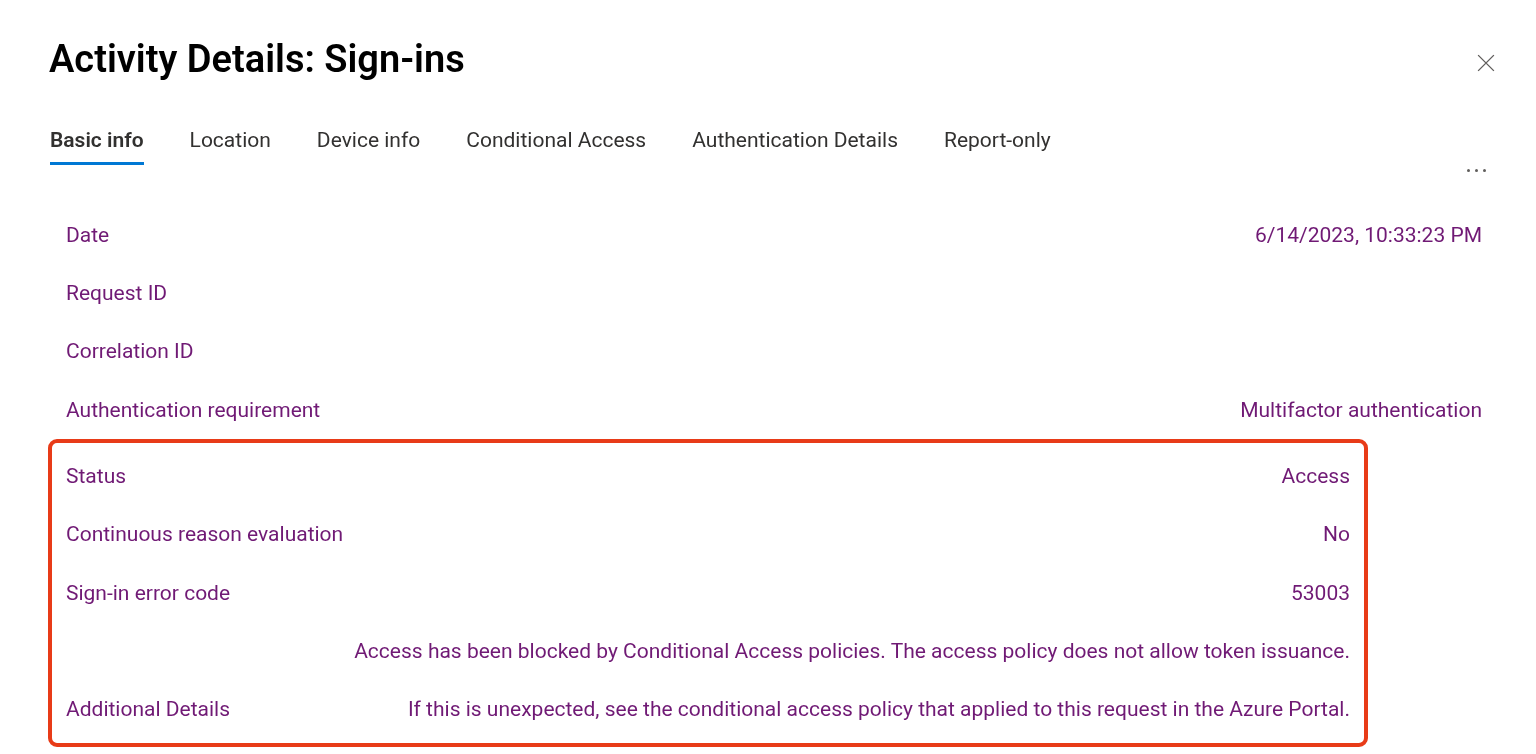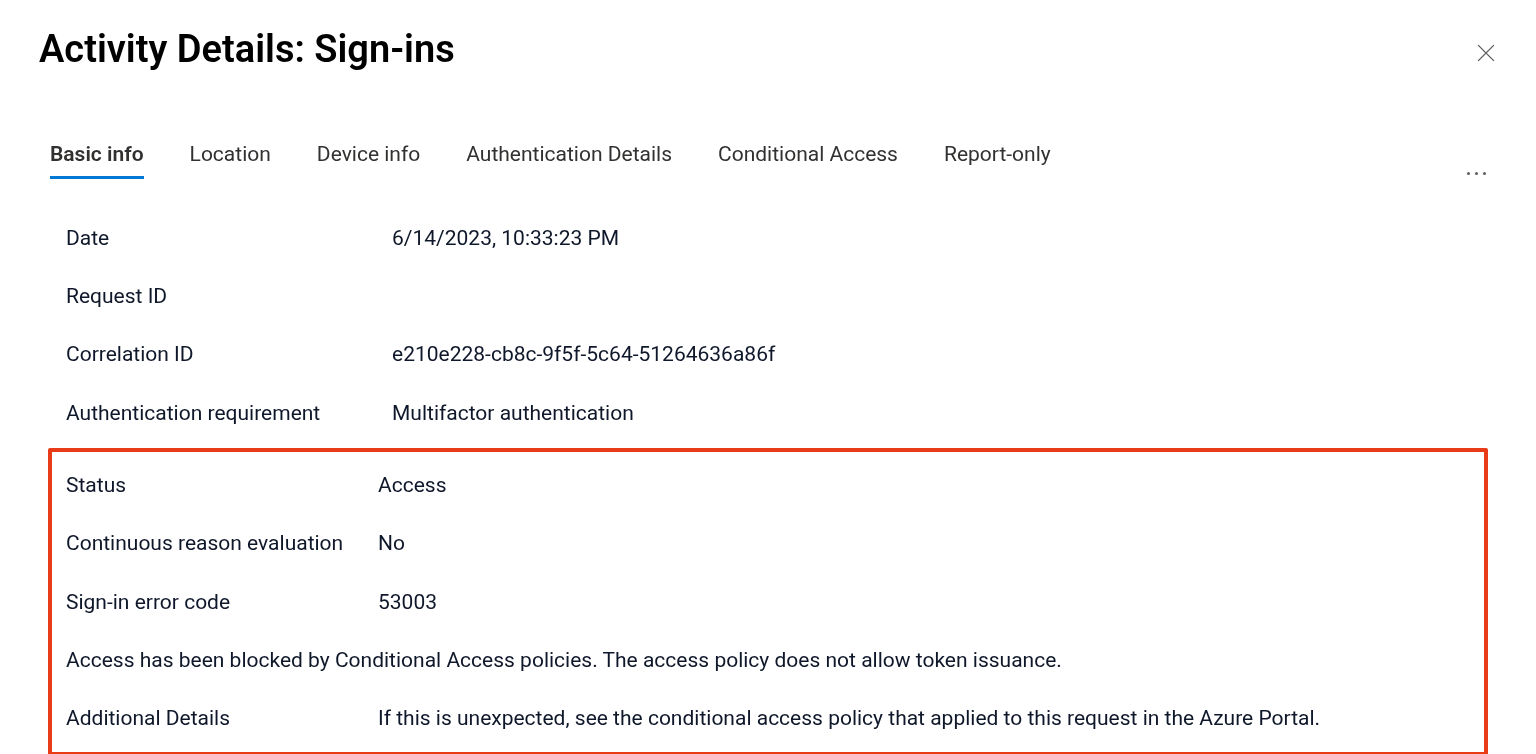--- a/index.html
+++ b/index.html
@@ -22,40 +22,41 @@
   }
   .header-row{
     display:flex;
     align-items:center;
     justify-content:space-between;
   }
   .page-title{
     font-size:38px;
     font-weight:600;
     color:#000000;
-    margin:5px;
+    margin:15px;
     line-height:1.2;
   }
   .close-btn{
     width:32px;
     height:32px;
     display:flex;
     align-items:center;
     justify-content:center;
     cursor:pointer;
     color:#605e5c;
     margin-top:6px;
   }
   .close-btn svg{width:18px;height:18px;}
   .tabs-row{
     display:flex;
-    align-items:flex-end;
-    margin-top:64px;
+    align-items:flex-start;
+    margin-top:30px;
     padding-left:16px;
     padding-right:10px;
+    flex-direction:column;
   }
   .tabs{
     display:flex;
     gap:46px;
   }
   .tab{
     font-size:21px;
     color:#323130;
     padding-bottom:10px;
     cursor:pointer;
@@ -79,40 +80,42 @@
   }
   .details{
     margin-top:30px;
     padding-left:32px;
     padding-right:20px;
   }
   .row{
     display:flex;
     align-items:flex-start;
     font-size:21px;
-    color:#0f172a;
+    color:#701a75;
     padding:15px 0;
     line-height:1.35;
+    gap:7px;
   }
   .row .label{
     width:326px;
     flex:none;
   }
   .row .value{
     flex:1;
+    text-align:right;
   }
   .highlight-box{
-    margin-top:6px;
+    margin-top:0;
     box-sizing:border-box;
     border:4px solid #e83b18;
-    border-radius:2px;
+    border-radius:9px;
     padding:4px 14px 4px 14px;
     position:absolute;
     left:48px;
-    width:1440px;
+    width:1320px;
   }
   .highlight-box .row .label{
     width:312px;
   }
 </style>
 </head>
 <body>
 
 <div class="panel">
 
@@ -123,42 +126,41 @@
         <path d="M1 1 L15 15 M15 1 L1 15" stroke="currentColor" stroke-width="1.2" fill="none"></path>
       </svg>
     </div>
   </div>
 
   <div class="tabs-row">
     <div class="tabs">
       <div class="tab active">Basic info</div>
       <div class="tab">Location</div>
       <div class="tab">Device info</div>
+      <div class="tab">Conditional Access</div>
       <div class="tab">Authentication Details</div>
-      <div class="tab">Conditional Access</div>
       <div class="tab">Report-only</div>
     </div>
     <div class="overflow">
       <span class="dot"></span>
       <span class="dot"></span>
       <span class="dot"></span>
     </div>
   </div>
 
   <div class="details">
     <div class="row">
       <div class="label">Date</div>
       <div class="value">6/14/2023, 10:33:23 PM</div>
     </div>
     <div class="row">
       <div class="label">Request ID</div>
     </div>
     <div class="row">
       <div class="label">Correlation ID</div>
-      <div class="value">e210e228-cb8c-9f5f-5c64-51264636a86f</div>
     </div>
     <div class="row">
       <div class="label">Authentication requirement</div>
       <div class="value">Multifactor authentication</div>
     </div>
 
     <div class="highlight-box">
       <div class="row">
         <div class="label">Status</div>
         <div class="value">Access</div>

